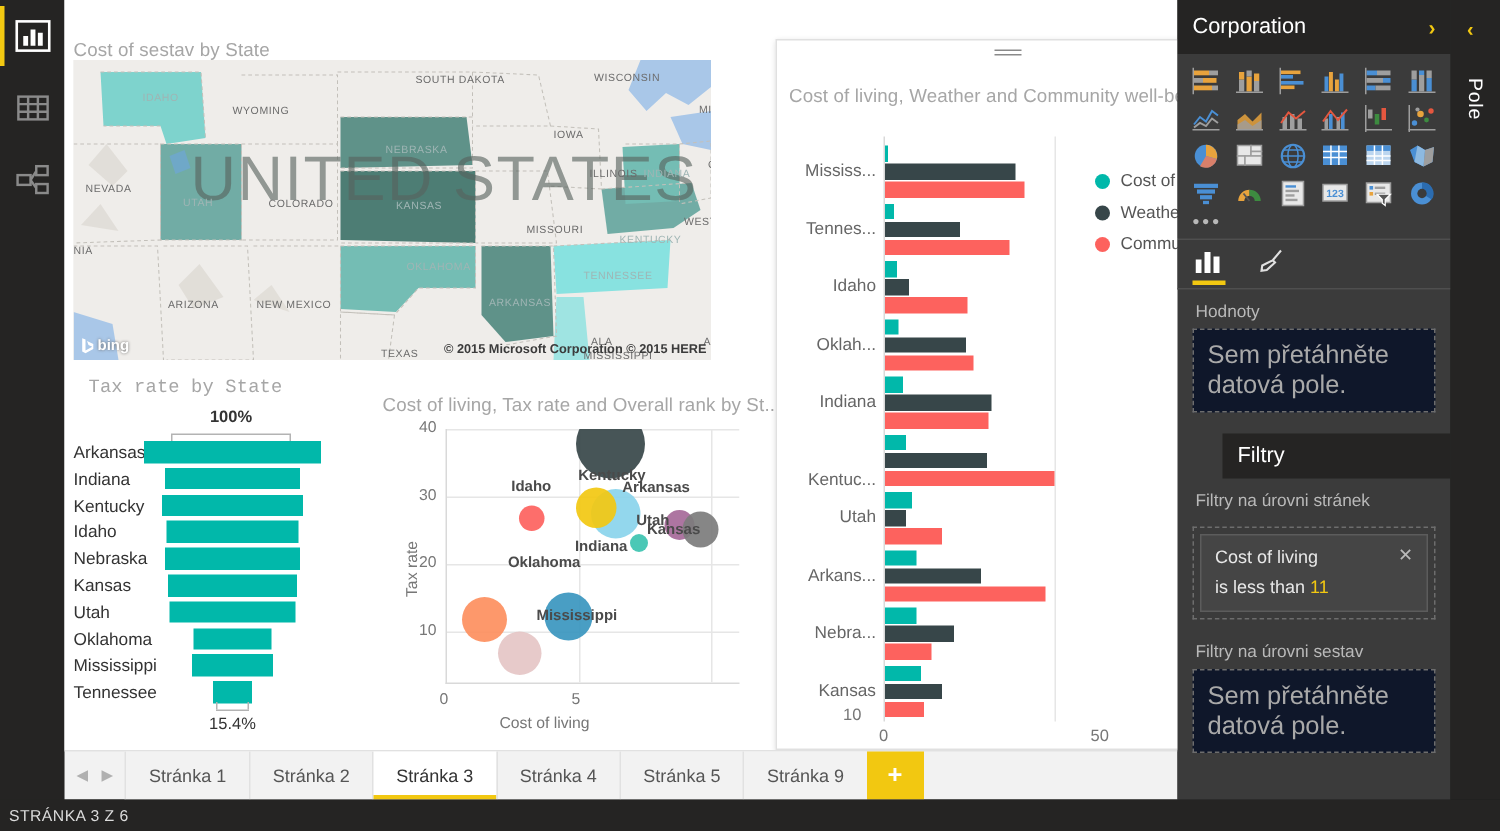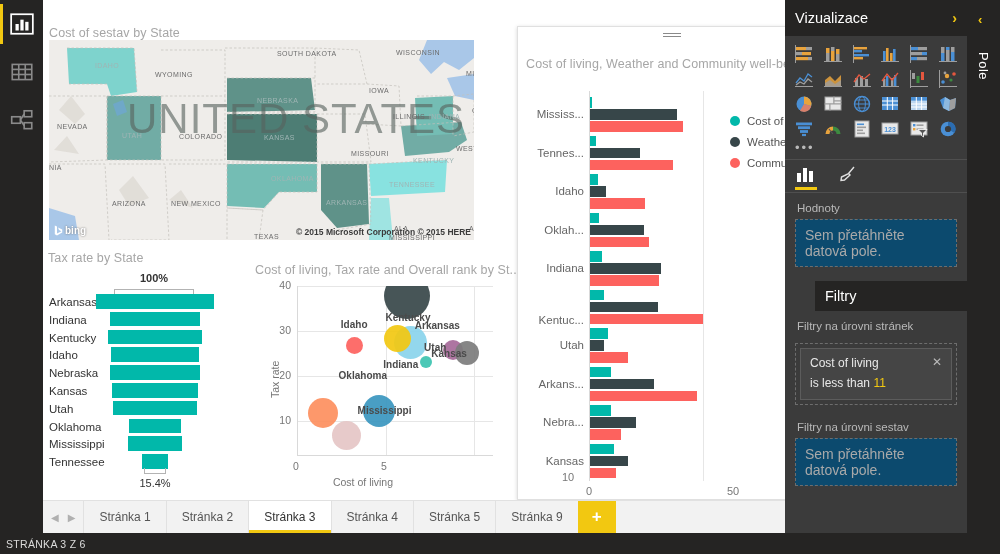--- a/index.html
+++ b/index.html
@@ -64,21 +64,21 @@
     color: #fff; font-size: 10px; font-weight: bold;
     text-shadow: 0 0 2px #666; display:flex; align-items:center; gap:2px;
   }
   .map-credit {
     position: absolute; right: 3px; bottom: 3px;
     font-size: 8.5px; color: #3b3b3b; white-space: nowrap; font-weight:bold;
   }
 
   
   #funnel-visual { position: absolute; left: 6px; top: 250px; width: 210px; height: 248px; }
-  #funnel-title { left: 5px; top: 251px; }
+  #funnel-title { left: 16px; top: 251px; font-family: Liberation Mono, monospace; }
   .funnel-body { position:absolute; left:0; top:22px; width:210px; height:226px; }
   .funnel-cat {
     position:absolute; left:0; font-size:11.5px; color:#333;
     white-space:nowrap; line-height:13px;
   }
   .funnel-bar { position:absolute; background:#01b8aa; }
   .pct-top {
     position:absolute; font-size:11px; color:#333; font-weight:600; white-space:nowrap;
   }
   .pct-bot {
@@ -213,21 +213,21 @@
     height:33px; display:flex; align-items:center; padding-left:12px; gap:22px;
     background:#3b3b3b; border-bottom:1px solid #4f4f4f;
   }
   .ftab { position:relative; height:33px; display:flex; align-items:center; }
   .ftab.active::after {
     content:""; position:absolute; left:-2px; right:-2px; bottom:3px; height:3px; background:#f2c811;
   }
   .well-label { color:#b9b9b9; font-size:11.5px; padding:9px 0 5px 12px; }
   .dropzone {
     margin:0 10px; padding:7px 9px; border:1px dashed #6d6d6d;
-    color:#a9a9a9; font-size:14px; background:#0c4a6e;
+    color:#a9a9a9; font-size:17px; background:#0f172a;
   }
   .filters-hdr {
     height:30px; background:#252423; display:flex; align-items:center; padding:0 10px;margin-left:30px;
   }
   .filter-card {
     margin:6px 10px 0 10px; border:1px dashed #6d6d6d; padding:4px;
   }
   .filter-inner {
     background:#454545; border:1px solid #5c5c5c; padding:7px 9px 9px 9px;
   }
@@ -568,21 +568,21 @@
       </div>
     <div class="tab-add">+</div>
   </div>
 
   <div class="statusbar">
     <span>STRÁNKA 3 Z 6</span>
   </div>
 
   <div class="right-pane">
     <div class="pane-hdr">
-      <span class="pane-hdr-title">Vizualizace</span>
+      <span class="pane-hdr-title">Corporation</span>
       <span class="chev">›</span>
     </div>
 
     <div class="viz-gallery">
       <div class="viz-grid" id="viz-grid-host">
           <div class="viz-cell">
             <svg width="20" height="18" viewBox="0 0 18 18">
               <rect x="1" y="2" width="10" height="3.2" fill="#e8a33d"></rect>
               <rect x="11" y="2" width="6" height="3.2" fill="#9e9e9e"></rect>
               <rect x="1" y="7" width="6" height="3.2" fill="#9e9e9e"></rect>

